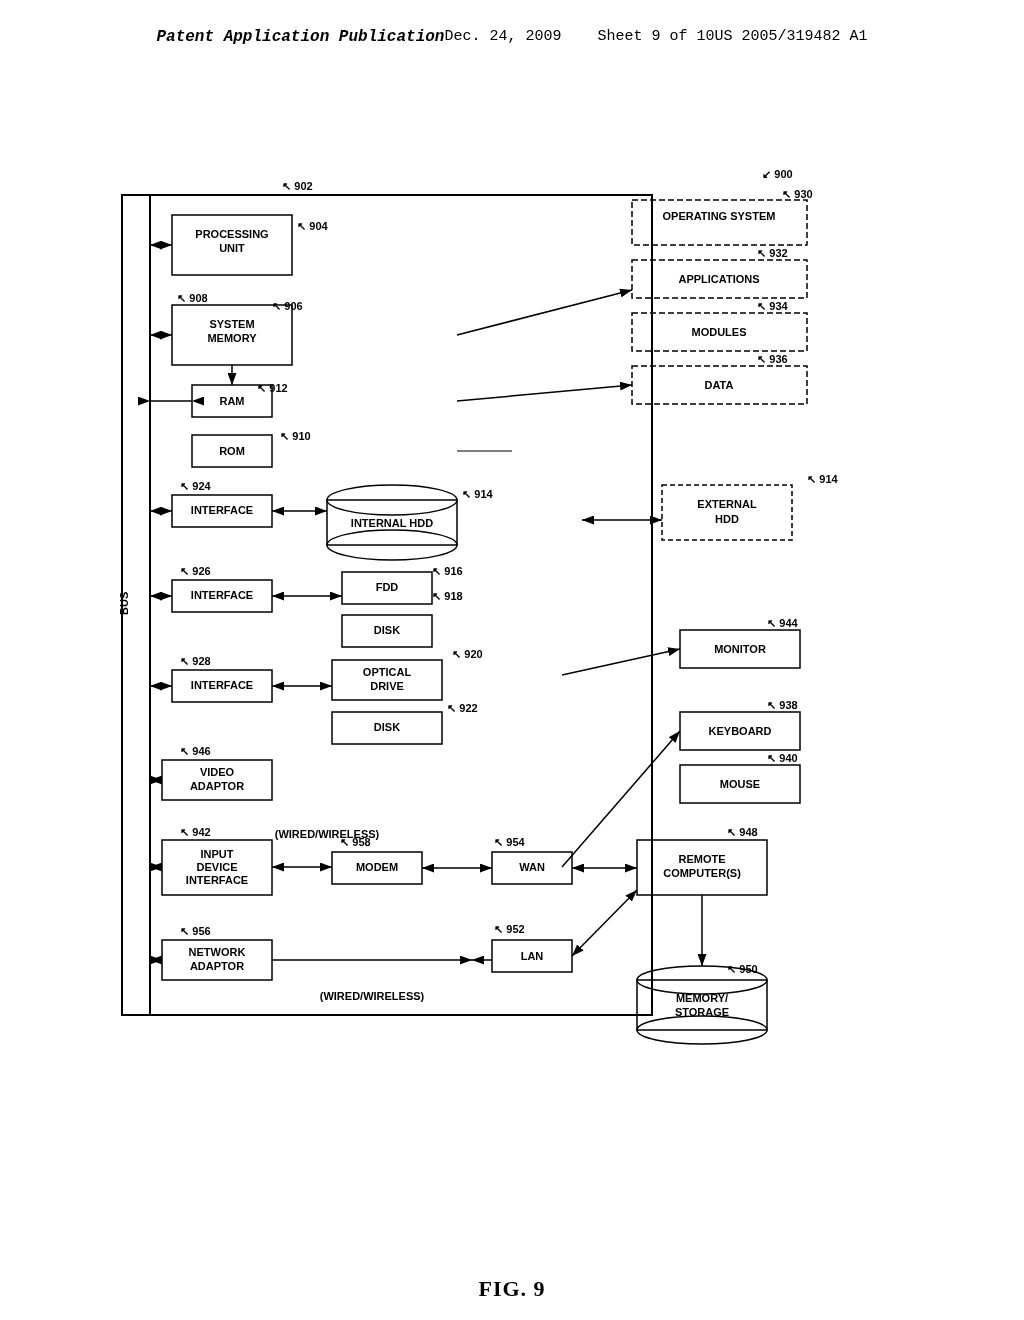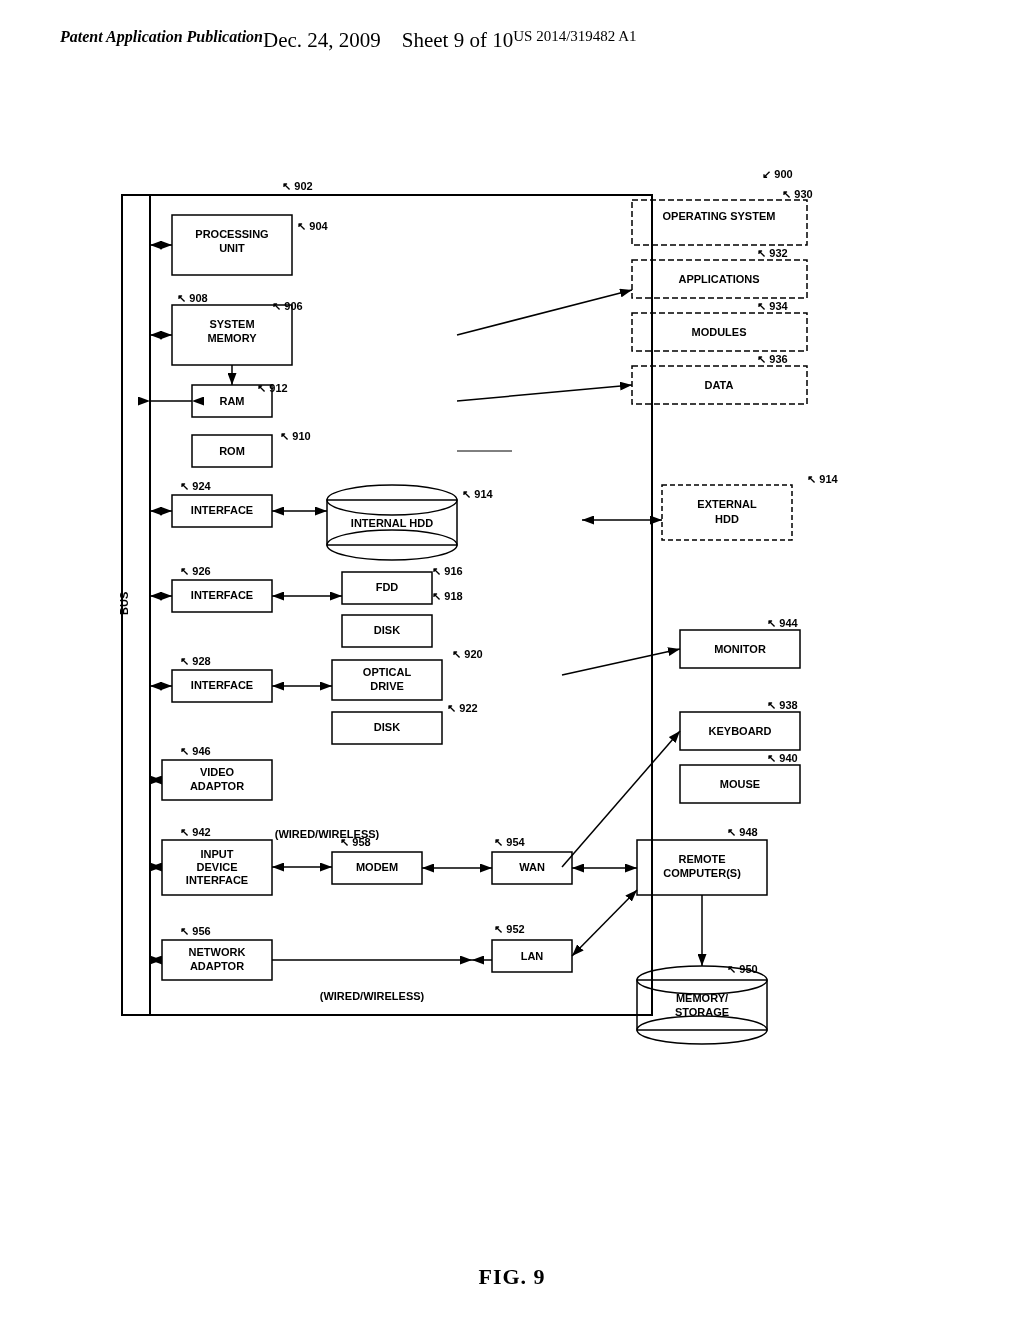--- a/index.html
+++ b/index.html
@@ -8,33 +8,34 @@
       height: 1320px;
       background: #fff;
       font-family: 'Times New Roman', Times, serif;
       position: relative;
       overflow: hidden;
     }
 
     
     .header {
       display: flex;
-      justify-content: flex-start;
+      justify-content: center;
       align-items: flex-start;
       padding: 28px 60px 0 60px;
       font-size: 15px;
+      font-family: Liberation Mono, monospace;
     }
     .header-left {
       font-weight: bold;
       font-style: italic;
       font-size: 16px;
     }
     .header-center {
       text-align: center;
-      font-size: 21px;
+      font-size: 15px;
     }
     .header-right {
       font-size: 15px;
     }
 
     
     .diagram-area {
       position: absolute;
       top: 140px;
       left: 60px;
@@ -49,38 +50,38 @@
     }
 
     text {
       font-family: Arial, sans-serif;
       font-size: 11px;
       fill: #000;
     }
 
     .fig-label {
       position: absolute;
-      bottom: 30px;
+      bottom: 18px;
       left: 50%;
       transform: translateX(-50%);
       font-size: 22px;
       font-weight: bold;
       letter-spacing: 1px;
     }
   </style>
 </head>
 <body>
 
 <div class="header">
   <div class="header-left">Patent Application Publication</div>
   <div class="header-center">
     <span>Dec. 24, 2009</span>&nbsp;&nbsp;&nbsp;
     <span>Sheet 9 of 10</span>
   </div>
-  <div class="header-right">US 2014/319482 A1</div>
+  <div class="header-right">US 2005/319482 A1</div>
 </div>
 
 <div class="diagram-area">
 <svg viewBox="0 0 900 1100" xmlns="http://www.w3.org/2000/svg">
   <defs>
     <marker id="arrowhead" markerWidth="8" markerHeight="6" refX="8" refY="3" orient="auto">
       <polygon points="0 0, 8 3, 0 6" fill="#000"></polygon>
     </marker>
     <marker id="arrowhead-left" markerWidth="8" markerHeight="6" refX="0" refY="3" orient="auto">
       <polygon points="8 0, 0 3, 8 6" fill="#000"></polygon>

